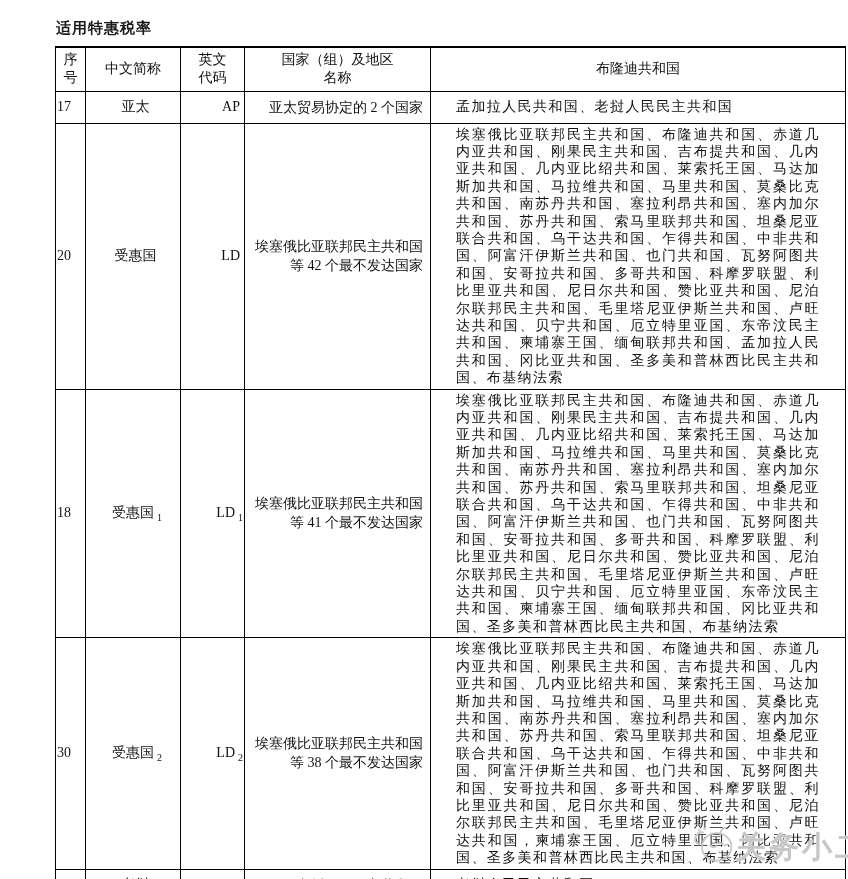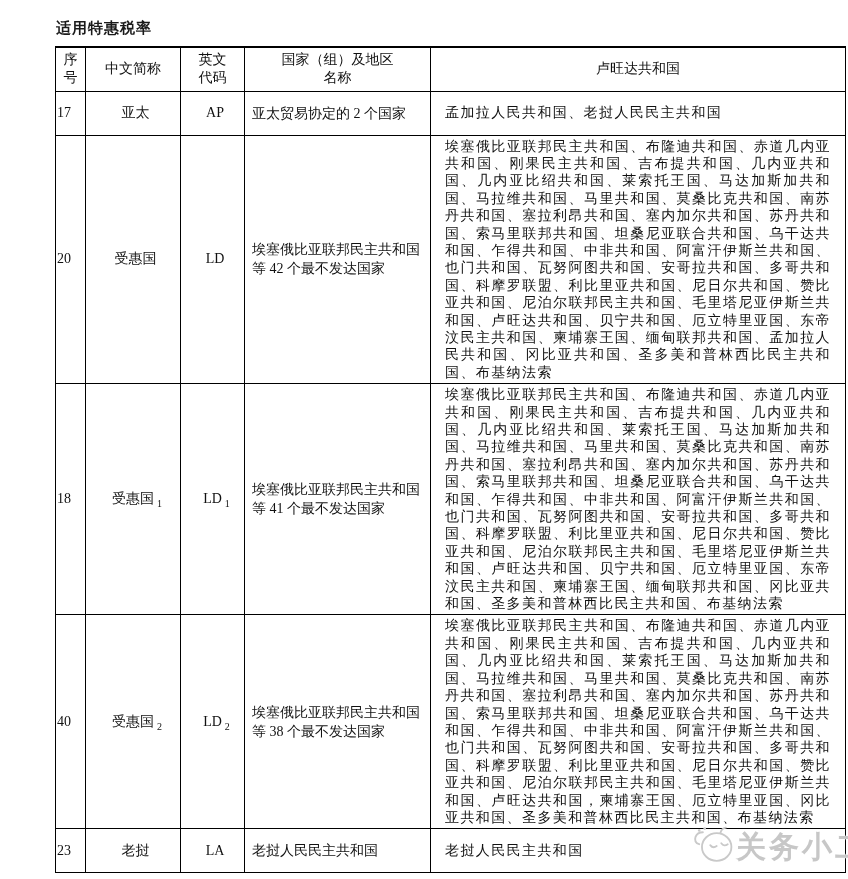--- a/index.html
+++ b/index.html
@@ -39,28 +39,28 @@
   tr.h226 { height: 226px; }
   tr.h227 { height: 227px; }
   tr.h210 { height: 210px; }
   tr.h28 { height: 28px; }
 
   th { text-align: center; vertical-align: middle; line-height: 18px; }
   th div { text-align: center; }
 
   td.c-no   { vertical-align: middle; }
   td.c-name { text-align: center; vertical-align: middle; padding-left: 9px; }
-  td.c-code { text-align: center; vertical-align: middle; padding-left: 9px;
+  td.c-code { text-align: right; vertical-align: middle; padding-left: 9px;
               font-family: "Liberation Serif", serif; }
-  td.c-group { text-align: left; vertical-align: middle;
-               padding: 12px 7px; line-height: 19px; }
+  td.c-group { text-align: right; vertical-align: middle;
+               padding: 6px 7px; line-height: 19px; }
   td.c-countries {
     text-align: justify;
     vertical-align: middle;
-    padding: 2px 14px;
+    padding: 2px 25px;
     line-height: 17.4px;
     letter-spacing: 1.4px;
   }
   sub.idx { font-size: 10px; line-height: 0; margin-left: 3px; }
 
   .watermark {
     position: absolute; left: 690px; top: 824px;
     display: flex; align-items: center;
     pointer-events: none;
   }
@@ -101,21 +101,21 @@
         </th>
         <th>
           <div>英文</div>
           <div>代码</div>
         </th>
         <th>
           <div>国家（组）及地区</div>
           <div>名称</div>
         </th>
         <th>
-          <div>卢旺达共和国</div>
+          <div>布隆迪共和国</div>
           <div></div>
         </th>
       </tr>
     </thead>
     <tbody>
       <tr class="h22">
         <td class="c-no">17</td>
         <td class="c-name"><span>亚太</span><sub class="idx"></sub></td>
         <td class="c-code"><span>AP</span><sub class="idx"></sub></td>
         <td class="c-group">亚太贸易协定的 2 个国家</td>
@@ -129,21 +129,21 @@
         <td class="c-countries">埃塞俄比亚联邦民主共和国、布隆迪共和国、赤道几内亚共和国、刚果民主共和国、吉布提共和国、几内亚共和国、几内亚比绍共和国、莱索托王国、马达加斯加共和国、马拉维共和国、马里共和国、莫桑比克共和国、南苏丹共和国、塞拉利昂共和国、塞内加尔共和国、苏丹共和国、索马里联邦共和国、坦桑尼亚联合共和国、乌干达共和国、乍得共和国、中非共和国、阿富汗伊斯兰共和国、也门共和国、瓦努阿图共和国、安哥拉共和国、多哥共和国、科摩罗联盟、利比里亚共和国、尼日尔共和国、赞比亚共和国、尼泊尔联邦民主共和国、毛里塔尼亚伊斯兰共和国、卢旺达共和国、贝宁共和国、厄立特里亚国、东帝汶民主共和国、柬埔寨王国、缅甸联邦共和国、孟加拉人民共和国、冈比亚共和国、圣多美和普林西比民主共和国、布基纳法索</td>
       </tr>
       <tr class="h227">
         <td class="c-no">18</td>
         <td class="c-name"><span>受惠国</span><sub class="idx">1</sub></td>
         <td class="c-code"><span>LD</span><sub class="idx">1</sub></td>
         <td class="c-group">埃塞俄比亚联邦民主共和国等 41 个最不发达国家</td>
         <td class="c-countries">埃塞俄比亚联邦民主共和国、布隆迪共和国、赤道几内亚共和国、刚果民主共和国、吉布提共和国、几内亚共和国、几内亚比绍共和国、莱索托王国、马达加斯加共和国、马拉维共和国、马里共和国、莫桑比克共和国、南苏丹共和国、塞拉利昂共和国、塞内加尔共和国、苏丹共和国、索马里联邦共和国、坦桑尼亚联合共和国、乌干达共和国、乍得共和国、中非共和国、阿富汗伊斯兰共和国、也门共和国、瓦努阿图共和国、安哥拉共和国、多哥共和国、科摩罗联盟、利比里亚共和国、尼日尔共和国、赞比亚共和国、尼泊尔联邦民主共和国、毛里塔尼亚伊斯兰共和国、卢旺达共和国、贝宁共和国、厄立特里亚国、东帝汶民主共和国、柬埔寨王国、缅甸联邦共和国、冈比亚共和国、圣多美和普林西比民主共和国、布基纳法索</td>
       </tr>
       <tr class="h210">
-        <td class="c-no">40</td>
+        <td class="c-no">30</td>
         <td class="c-name"><span>受惠国</span><sub class="idx">2</sub></td>
         <td class="c-code"><span>LD</span><sub class="idx">2</sub></td>
         <td class="c-group">埃塞俄比亚联邦民主共和国等 38 个最不发达国家</td>
         <td class="c-countries">埃塞俄比亚联邦民主共和国、布隆迪共和国、赤道几内亚共和国、刚果民主共和国、吉布提共和国、几内亚共和国、几内亚比绍共和国、莱索托王国、马达加斯加共和国、马拉维共和国、马里共和国、莫桑比克共和国、南苏丹共和国、塞拉利昂共和国、塞内加尔共和国、苏丹共和国、索马里联邦共和国、坦桑尼亚联合共和国、乌干达共和国、乍得共和国、中非共和国、阿富汗伊斯兰共和国、也门共和国、瓦努阿图共和国、安哥拉共和国、多哥共和国、科摩罗联盟、利比里亚共和国、尼日尔共和国、赞比亚共和国、尼泊尔联邦民主共和国、毛里塔尼亚伊斯兰共和国、卢旺达共和国，柬埔寨王国、厄立特里亚国、冈比亚共和国、圣多美和普林西比民主共和国、布基纳法索</td>
       </tr>
       <tr class="h28">
         <td class="c-no">23</td>
         <td class="c-name"><span>老挝</span><sub class="idx"></sub></td>
         <td class="c-code"><span>LA</span><sub class="idx"></sub></td>
         <td class="c-group">老挝人民民主共和国</td>

